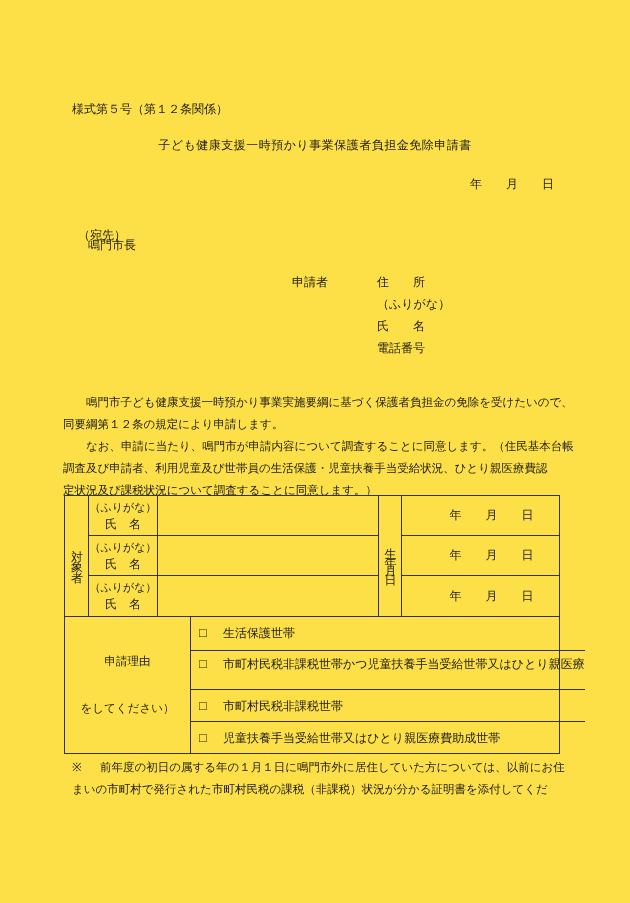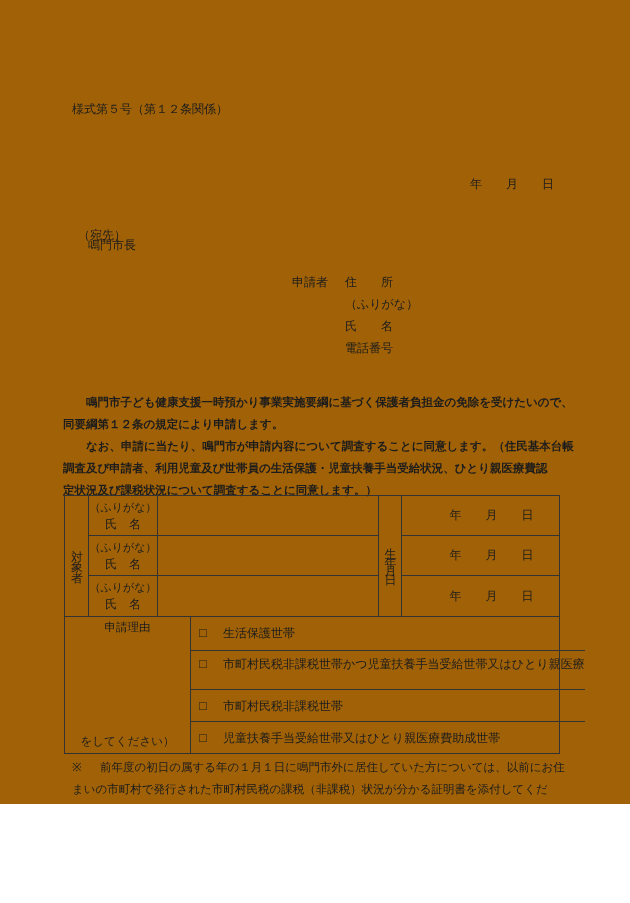--- a/index.html
+++ b/index.html
@@ -1,37 +1,37 @@
 <!DOCTYPE html>
 <html><head>
 <meta charset="utf-8">
 <style>
   html,body { margin:0; padding:0; background:#ffffff; }
   .page {
     position:relative;
-    width:630px; height:804px;
-    background:#a16207;
+    width:630px; height:903px;
+    background:#fde047;
     color:#1c1c1c;
     font-family:"Liberation Serif","DejaVu Serif",serif;
     font-size:11.5px;
     overflow:hidden;
   }
   .abs { position:absolute; white-space:nowrap; }
 
   .form-number { left:72px; top:101px; font-size:12px; }
   .doc-title   { left:0; right:0; top:137px; text-align:center; font-size:12px; letter-spacing:0.5px; }
   .date-line   { right:76px; top:176px; font-size:12px; }
   .addressee-label { left:78px; top:215px; font-size:12px;margin-top:12px; }
   .addressee-name  { left:88px; top:237px; font-size:12px; }
 
-  .applicant { left:292px; top:271px; display:flex; font-size:12px; }
+  .applicant { left:292px; top:271px; display:flex; font-size:12px;gap:32px; }
   .applicant .app-label { width:53px; line-height:22px; }
   .applicant .app-fields div { line-height:22px; }
 
-  .body-text { left:63px; top:391px;font-weight:bold; }
+  .body-text { left:63px; top:391px; }
   .body-line { line-height:22px; white-space:nowrap; }
 
   
   .t1 {
     left:64px; top:495px; width:496px;
     display:grid;
     grid-template-columns:24px 69px 221px 23px 1fr;
     grid-template-rows:40px 40px 40px;
     border:1px solid #333;
     box-sizing:border-box;
@@ -57,40 +57,41 @@
   .t2 {
     left:64px; top:616px; width:496px;
     display:grid;
     grid-template-columns:126px 1fr;
     grid-template-rows:35px 39px 32px 31px;
     border:1px solid #333; border-top:none;
     box-sizing:border-box;
   }
   .t2 > div { box-sizing:border-box; }
   .cell-reason { grid-column:1; grid-row:1/5; border-right:1px solid #333;
-                 display:flex; flex-direction:column; justify-content:space-between; align-items:center;gap:24px; }
+                 display:flex; flex-direction:column; justify-content:center; align-items:center;gap:24px; }
   .cell-reason div { line-height:23px; font-size:11.5px; white-space:nowrap; }
   .cell-opt { grid-column:2; display:flex; align-items:center; padding-left:8px; }
   .cell-opt.two { align-items:flex-start; padding-top:5px; }
   .cb { width:14px; font-size:13px; line-height:16px; margin-right:10px; flex:none; }
   .opt-text .opt-line { font-size:12px; line-height:16px; white-space:nowrap; }
   .opt-line:empty { display:none; }
 
   
   .note { left:72px; top:756px; }
   .note-line { line-height:22px; white-space:nowrap; }
   .note-marker { display:inline-block; width:28px; }
   .note-cont { }
 </style>
 </head>
 <body>
 
 <div class="page">
 
   <div class="abs form-number">様式第５号（第１２条関係）</div>
+  <div class="abs doc-title">子ども健康支援一時預かり事業保護者負担金免除申請書</div>
   <div class="abs date-line">年　　月　　日</div>
   <div class="abs addressee-label">（宛先）</div>
   <div class="abs addressee-name">鳴門市長</div>
 
   <div class="abs applicant">
     <div class="app-label">申請者</div>
     <div class="app-fields">
       <div>住　　所</div>
       <div>（ふりがな）</div>
       <div>氏　　名</div>

